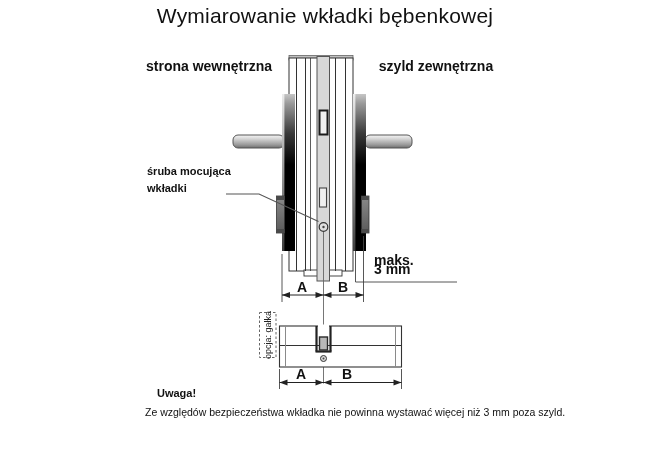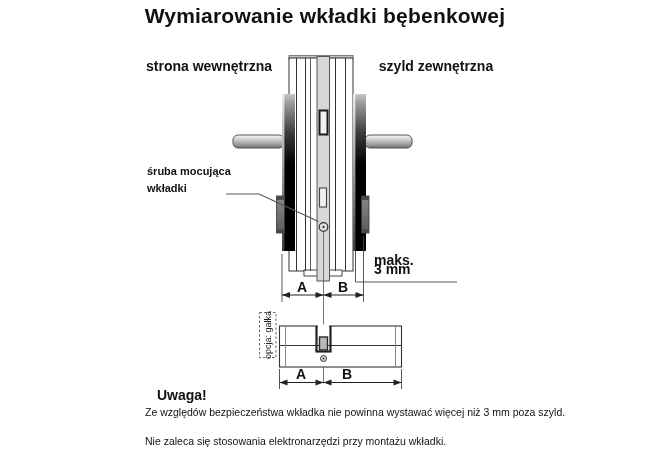--- a/index.html
+++ b/index.html
@@ -1,26 +1,26 @@
 <!DOCTYPE html>
 <html><head>
 <meta charset="utf-8">
 <style>
   html,body{margin:0;padding:0;background:#fff;}
   .canvas{position:relative;width:650px;height:450px;background:#fff;overflow:hidden;
           font-family:"Liberation Sans",sans-serif;color:#111;}
   .abs{position:absolute;}
-  .title{top:4px;left:0;width:650px;text-align:center;font-size:21px;font-weight:700;letter-spacing:.2px;}
+  .title{top:4px;left:0;width:650px;text-align:center;font-size:21px;font-weight:400;letter-spacing:.2px;}
   .sidelbl{top:58px;width:152px;text-align:center;font-size:14px;font-weight:700;}
   .screwlbl{left:147px;font-size:11px;font-weight:700;line-height:17px;}
   .maxlbl{left:374px;font-size:14px;font-weight:700;line-height:17px;}
   .dim{width:24px;text-align:center;font-size:14px;font-weight:700;}
   .knob{left:238px;top:327px;width:60px;height:16px;font-size:9px;color:#222;text-align:center;
         transform:rotate(-90deg);transform-origin:center;line-height:16px;}
-  .uwaga{left:145px;top:387px;font-size:14px;font-weight:700;padding-left:12px;}
+  .uwaga{left:145px;top:387px;font-size:11px;font-weight:700;padding-left:12px;}
   .note{left:145px;font-size:10.5px;color:#111;}
   svg{position:absolute;top:0;left:0;}
 </style>
 </head>
 <body>
 
 <div class="canvas">
 
   <svg width="650" height="450" viewBox="0 0 650 450">
     <defs>
@@ -152,15 +152,14 @@
   <div class="abs dim" style="left:290px;top:279px;">A</div>
   <div class="abs dim" style="left:331px;top:279px;">B</div>
 
   <div class="abs knob">opcja: gałka</div>
 
   <div class="abs dim" style="left:289px;top:366px;">A</div>
   <div class="abs dim" style="left:335px;top:366px;">B</div>
 
   <div class="abs uwaga">Uwaga!</div>
   <div class="abs note" style="top:406px;">Ze względów bezpieczeństwa wkładka nie powinna wystawać więcej niż 3 mm poza szyld.</div>
-  <div class="abs note" style="top:435px;">Nie zaleca się stosowania elektronarzędzi przy montażu wkładki.</div>
 
 </div>
 
 </body></html>

